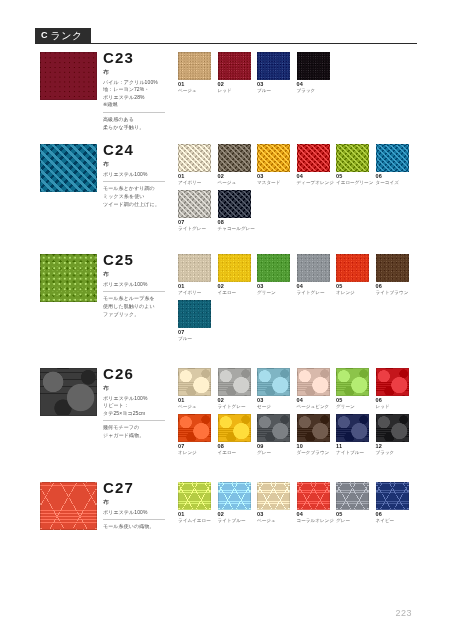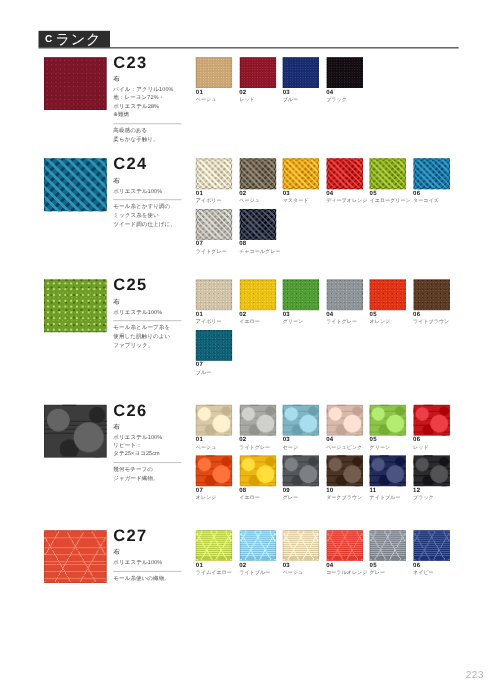--- a/index.html
+++ b/index.html
@@ -28,21 +28,21 @@
     height: 15px;
     background: #2d2d2d;
     color: #ffffff;
     padding: 0 8px 0 6px;
     display: flex;
     align-items: center;
     gap: 3px;
     line-height: 1;
   }
   .rank-letter { font-size: 9px; font-weight: bold; letter-spacing: 0; }
-  .rank-word { font-size: 13px; letter-spacing: 0.5px; }
+  .rank-word { font-size: 10px; letter-spacing: 0.5px; }
 
   
   .product {
     position: absolute;
     left: 35px;
     width: 382px;
   }
   .big-swatch {
     position: absolute;
     left: 5px; top: 0;
@@ -110,21 +110,21 @@
   .color-name {
     font-size: 4.6px;
     color: #666;
     margin-top: 1px;
     letter-spacing: 0;
     line-height: 1.1;
     white-space: nowrap;
   }
   .page-num {
     position: absolute;
-    right: 10px; bottom: 18px;
+    right: 38px; bottom: 18px;
     font-size: 9px;
     color: #b4b4b4;
     letter-spacing: .5px;
   }
 </style>
 </head>
 <body>
 
 <div id="page">
 

